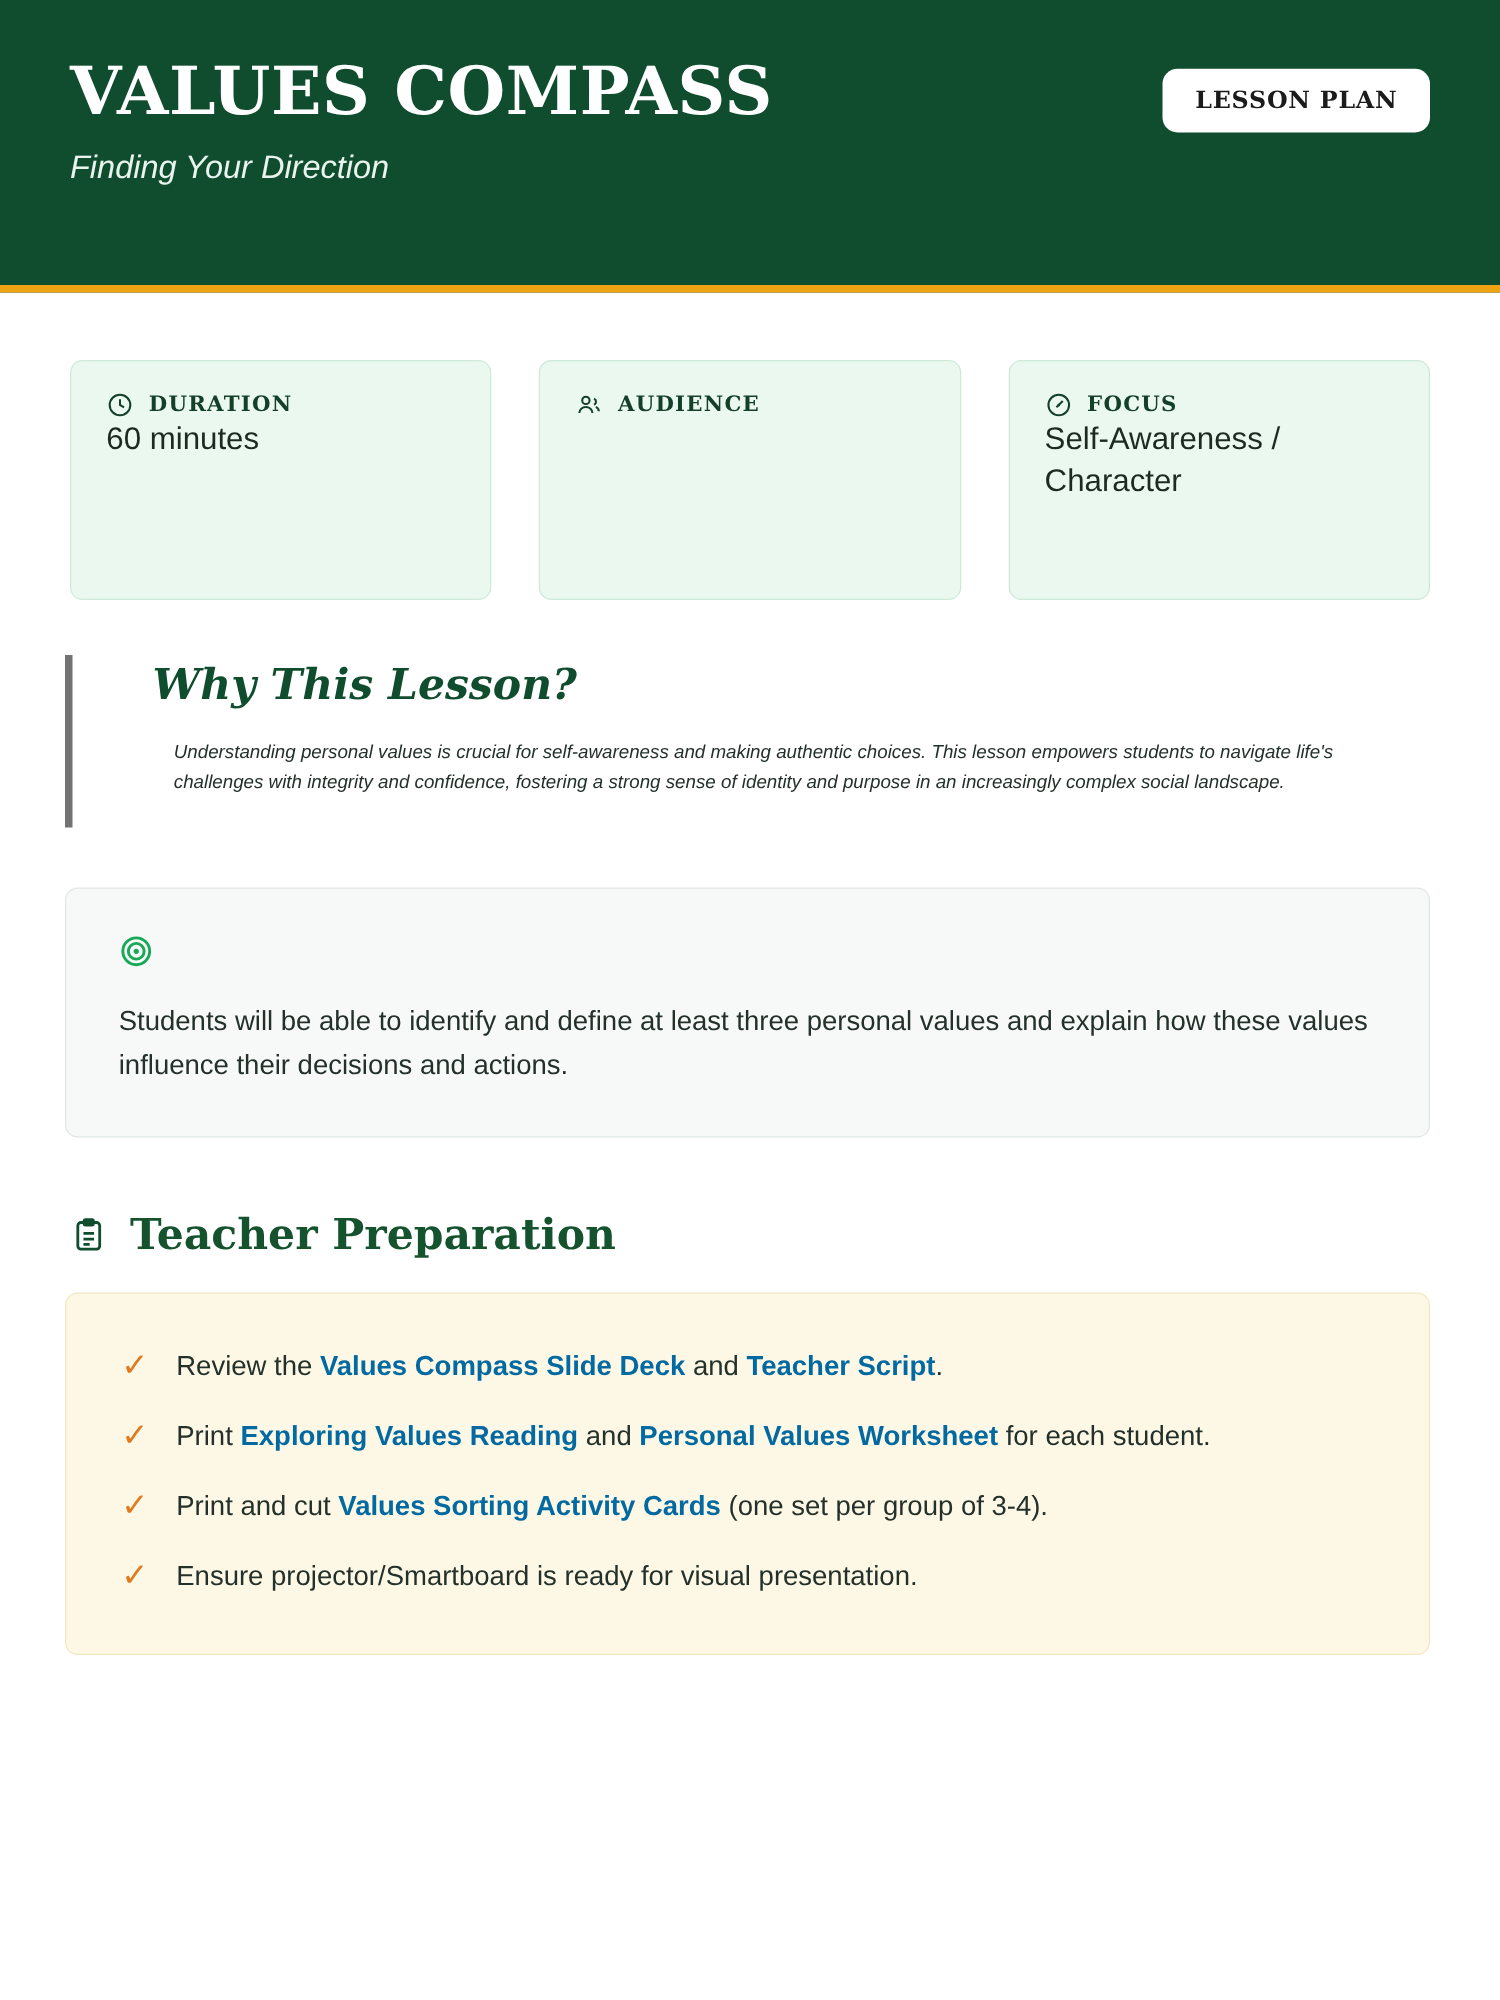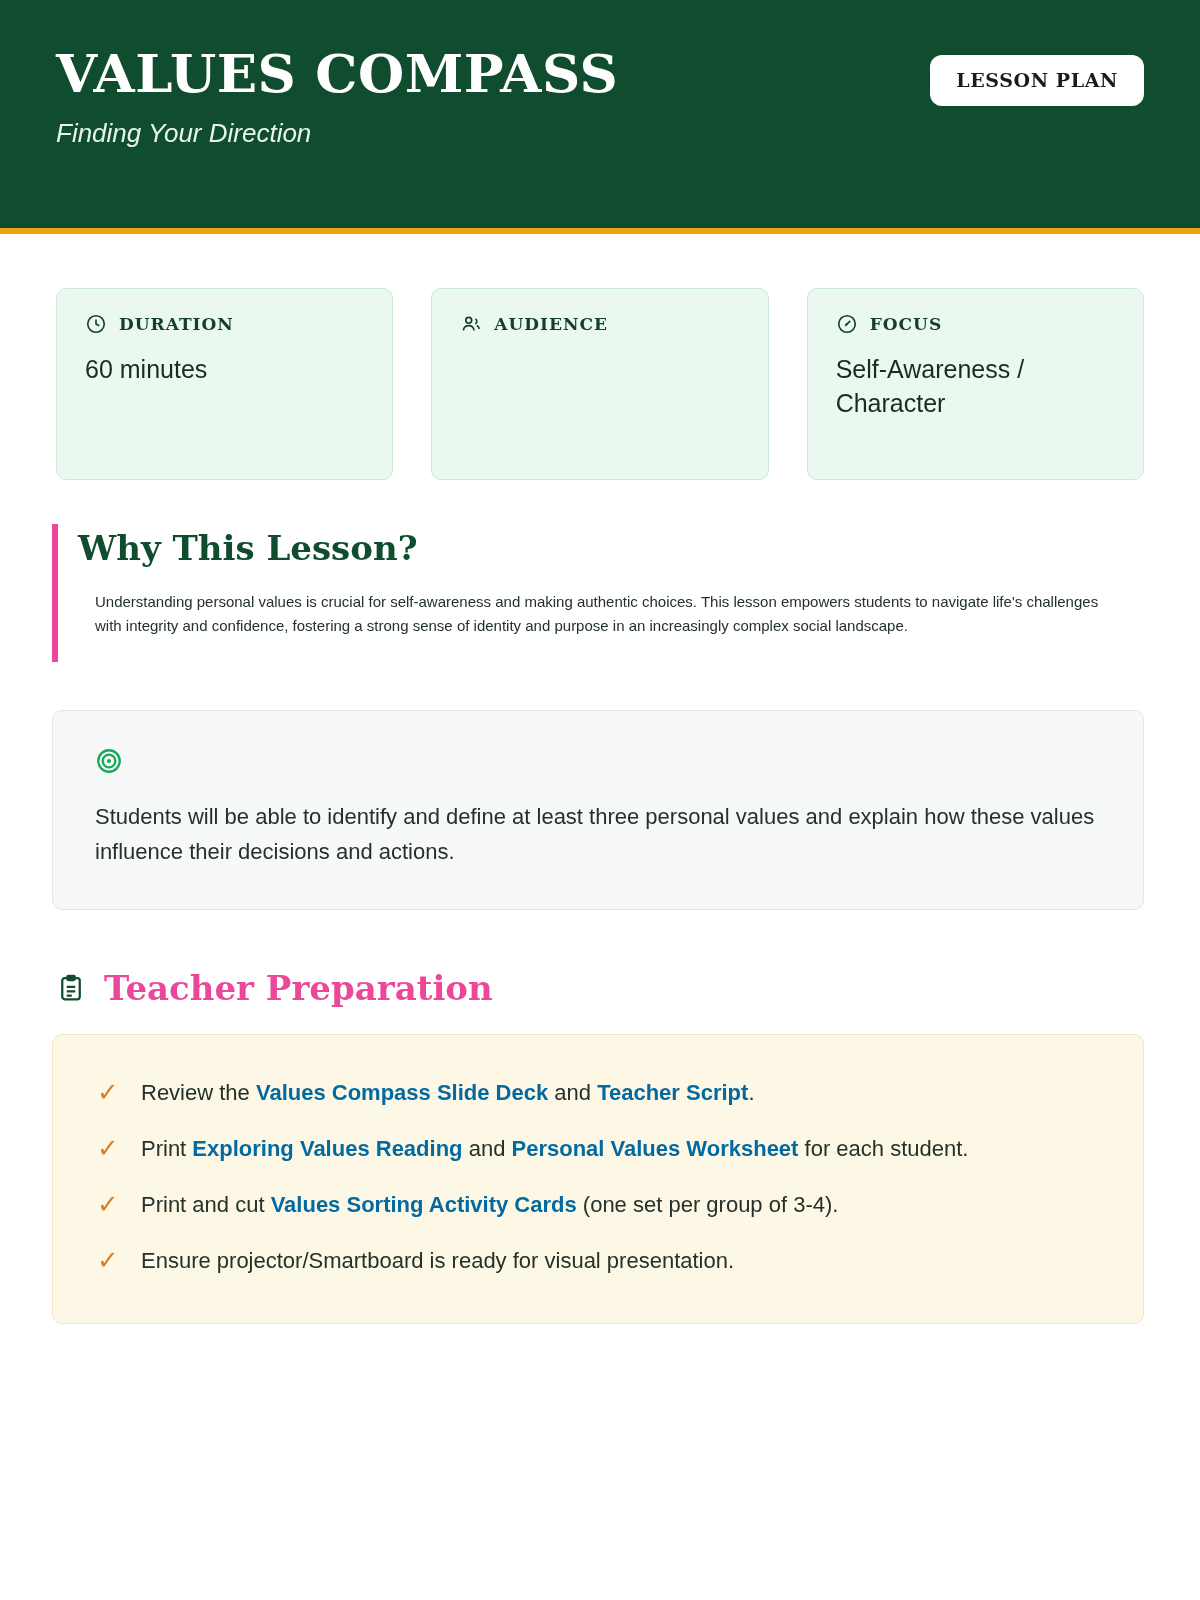--- a/index.html
+++ b/index.html
@@ -66,42 +66,42 @@
     background: #eaf8ef;
     border: 1px solid #cde9d8;
     border-radius: 10px;
     padding: 24px 28px 28px 28px;
     min-height: 192px;
   }
   .meta-head {
     display: flex;
     align-items: center;
     gap: 12px;
-    margin-bottom: 18px;
   }
   .meta-label {
     font-family: "DejaVu Serif", serif;
     font-weight: bold;
     font-size: 17px;
     letter-spacing: 1px;
     color: #14402a;
   }
   .meta-value {
     font-size: 25px;
     color: #1d2a22;
     line-height: 1.35;
   }
   .ico { display: inline-block; line-height: 0; }
   .ico svg { display: block; }
 
   
   .why {
     margin: 44px 56px 0 52px;
-    border-left: 6px solid #ec4899;
-    padding: 4px 0 6px 20px;
+    border-left: 6px solid #737373;
+    padding: 4px 0 6px 64px;
+    font-style: italic;
   }
   .why h2 {
     font-family: "DejaVu Serif", serif;
     font-size: 34px;
     font-weight: bold;
     color: #0f4d2e;
     margin: 0 0 22px 0;
   }
   .why p {
     font-size: 15px;
@@ -144,21 +144,21 @@
   .prep-head {
     display: flex;
     align-items: center;
     gap: 18px;
     margin: 58px 56px 26px 56px;
   }
   .prep-head h2 {
     font-family: "DejaVu Serif", serif;
     font-size: 34px;
     font-weight: bold;
-    color: #ec4899;
+    color: #14532d;
     margin: 0;
   }
   .prep-box {
     margin: 0 56px 0 52px;
     background: #fdf8e6;
     border: 1px solid #f2e7c2;
     border-radius: 10px;
     padding: 30px 34px 34px 34px;
   }
   .prep-item {

